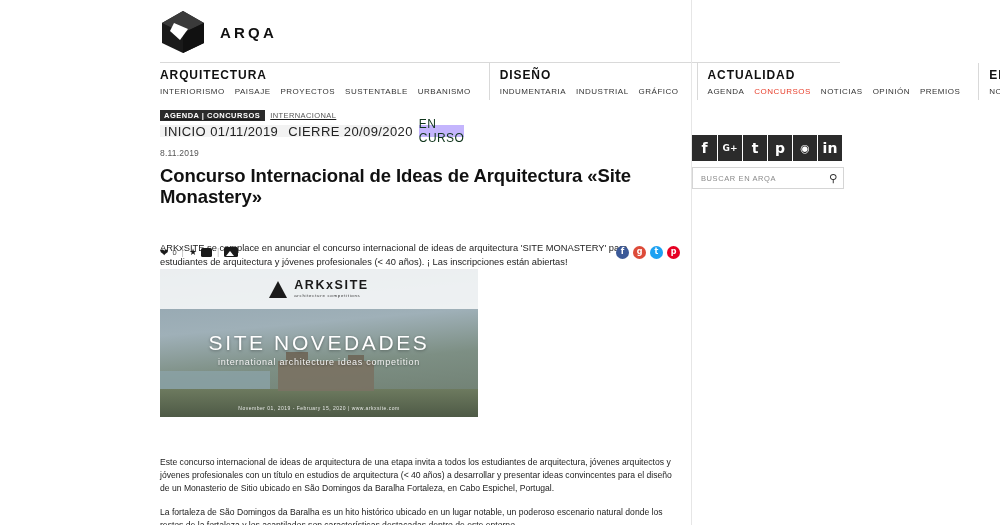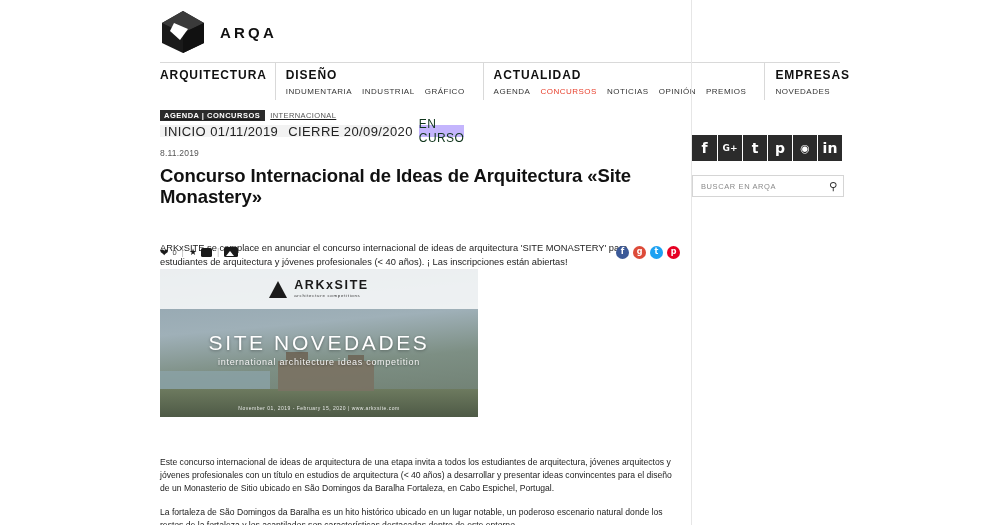--- a/index.html
+++ b/index.html
@@ -379,21 +379,21 @@
     line-height: 1;
   }
   .sq + .sq { border-left: 1px solid #ffffff; }
   .s-fb { background: #2b2b2b; }
   .s-gp { background: #2b2b2b; }
   .s-tw { background: #2b2b2b; }
   .s-pi { background: #2b2b2b; }
   .s-ig { background: #2b2b2b; }
   .s-in { background: #2b2b2b; }
   .searchbox {
-    margin-top: 14px;
+    margin-top: 6px;
     height: 22px;
     border: 1px solid #d5d5d5;
     display: flex;
     align-items: center;
     padding: 0 6px;
     background: #fff;
   }
   .searchbox input {
     border: 0;
     outline: 0;
@@ -435,20 +435,27 @@
           <polygon points="14,14 28,20 20,31 10,22" fill="#ffffff"></polygon>
         </svg>
       </div>
       <div class="logo-text">ARQA</div>
     </div>
   </div>
 
   <div class="nav">
     <div class="nav-col">
       <div class="nav-title">ARQUITECTURA</div>
+      <div class="nav-items">
+        <span class="nav-item">INTERIORISMO</span>
+        <span class="nav-item">PAISAJE</span>
+        <span class="nav-item">PROYECTOS</span>
+        <span class="nav-item">SUSTENTABLE</span>
+        <span class="nav-item">URBANISMO</span>
+      </div>
     </div>
     <div class="nav-col">
       <div class="nav-title">DISEÑO</div>
       <div class="nav-items">
         <span class="nav-item">INDUMENTARIA</span>
         <span class="nav-item">INDUSTRIAL</span>
         <span class="nav-item">GRÁFICO</span>
       </div>
     </div>
     <div class="nav-col">

